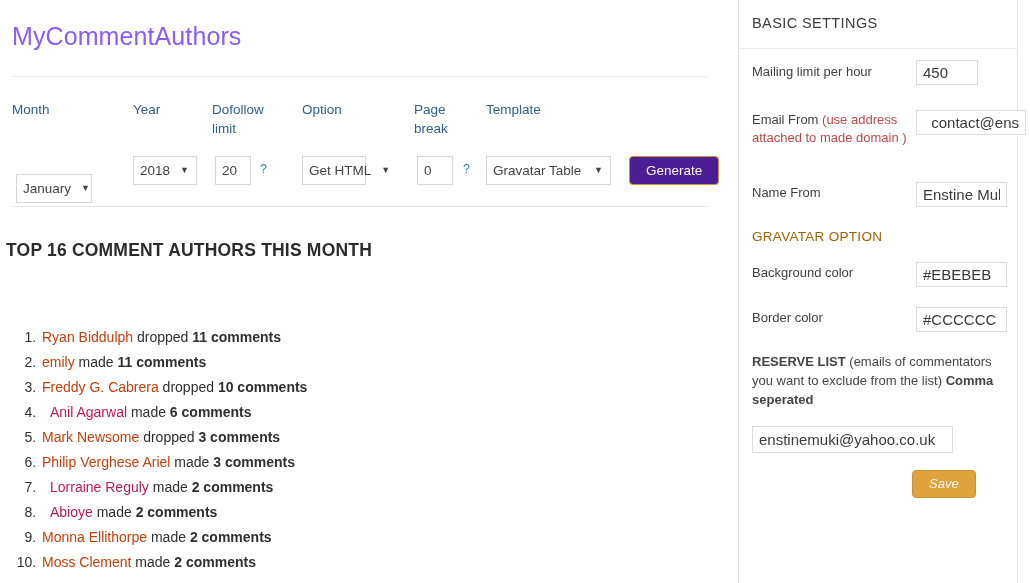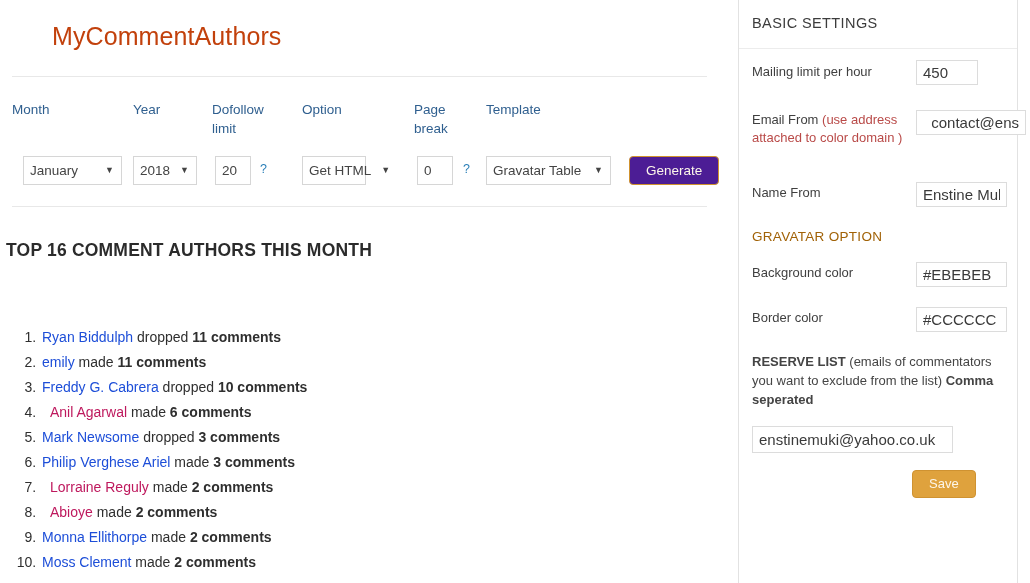--- a/index.html
+++ b/index.html
@@ -24,24 +24,23 @@
     left: 0; top: 0;
     width: 738px;
     height: 583px;
     padding: 0;
   }
   .app-title {
     position: absolute;
     left: 12px; top: 22px;
     font-size: 25px;
     font-weight: 400;
-    color: #c2410c;
+    color: #8b5cf6;
     letter-spacing: 0.1px;
     white-space: nowrap;
-    margin-left: 40px;
   }
   .hr {
     position: absolute;
     left: 12px;
     width: 695px;
     height: 1px;
     background: #e8e8e8;
     border: 0;
   }
   .hr-top { top: 76px; }
@@ -144,21 +143,21 @@
     font-size: 14px;
     color: #2f2f2f;
   }
   ol.authors li {
     height: 25px;
     line-height: 22px;
     padding-left: 2px;
   }
   ol.authors li::marker { color: #2f2f2f; }
   .author-link {
-    color: #1d4ed8;
+    color: #c2410c;
     text-decoration: none;
     cursor: pointer;
   }
   .author-plain { color: #be185d; margin-left: 8px; }
   .verb { color: #2f2f2f; }
   .cnt { font-weight: bold; color: #2f2f2f; }
 
   
   .sidebar {
     position: absolute;
@@ -223,20 +222,21 @@
     height: 28px;
     padding: 0 16px;
     background: #dfa23d;
     border: 1px solid #cf9231;
     border-radius: 4px;
     color: #fdf6ea;
     font-size: 13px;
     font-family: "Liberation Sans", sans-serif;
     line-height: 26px;
     cursor: pointer;
+    font-style: italic;
   }
 </style>
 </head>
 <body>
 
 <div class="page">
 
   <div class="main">
 
     <div class="app-title">MyCommentAuthors</div>
@@ -247,21 +247,21 @@
       <div class="flabel" style="left:0px;">Month</div>
       <div class="flabel" style="left:121px;">Year</div>
       <div class="flabel wrap" style="left:200px;">Dofollow limit</div>
       <div class="flabel" style="left:290px;">Option</div>
       <div class="flabel wrap" style="left:402px; width:40px;">Page break</div>
       <div class="flabel" style="left:474px;">Template</div>
     </div>
 
     <div class="form-row">
 
-      <div class="ctrl sel" style="left:11px; width:99px;">
+      <div class="ctrl sel" style="left:4px; width:76px;margin-top:18px;">
         <span>January</span>
         <span class="caret">▼</span>
       </div>
 
       <div class="ctrl sel" style="left:121px; width:64px;">
         <span>2018</span>
         <span class="caret">▼</span>
       </div>
 
       <div class="ctrl txtin" style="left:203px; width:36px;">20</div>
@@ -302,21 +302,21 @@
   </div>
 
   <div class="sidebar">
 
     <div class="side-title">BASIC SETTINGS</div>
     <div class="side-hr"></div>
 
     <div class="side-field-label" style="left:13px; top:63px;">Mailing limit per hour</div>
     <input class="side-input" style="left: 177px; top: 60px; width: 62px;" value="450">
 
-    <div class="side-field-label" style="left:13px; top:111px; width:160px;"><span>Email From </span><span class="red">(use address attached to color domain )</span></div>
+    <div class="side-field-label" style="left:13px; top:111px; width:160px;"><span>Email From </span><span class="red">(use address attached to made domain )</span></div>
     <input class="side-input" style="left: 177px; top: 110px; width: 110px; text-align: right;" value="contact@ens">
 
     <div class="side-field-label" style="left:13px; top:184px;">Name From</div>
     <input class="side-input" style="left: 177px; top: 182px; width: 91px;" value="Enstine Muki">
 
     <div class="section-head" style="left:13px; top:229px;">GRAVATAR OPTION</div>
 
     <div class="side-field-label" style="left:13px; top:264px;">Background color</div>
     <input class="side-input" style="left: 177px; top: 262px; width: 91px;" value="#EBEBEB">
 

